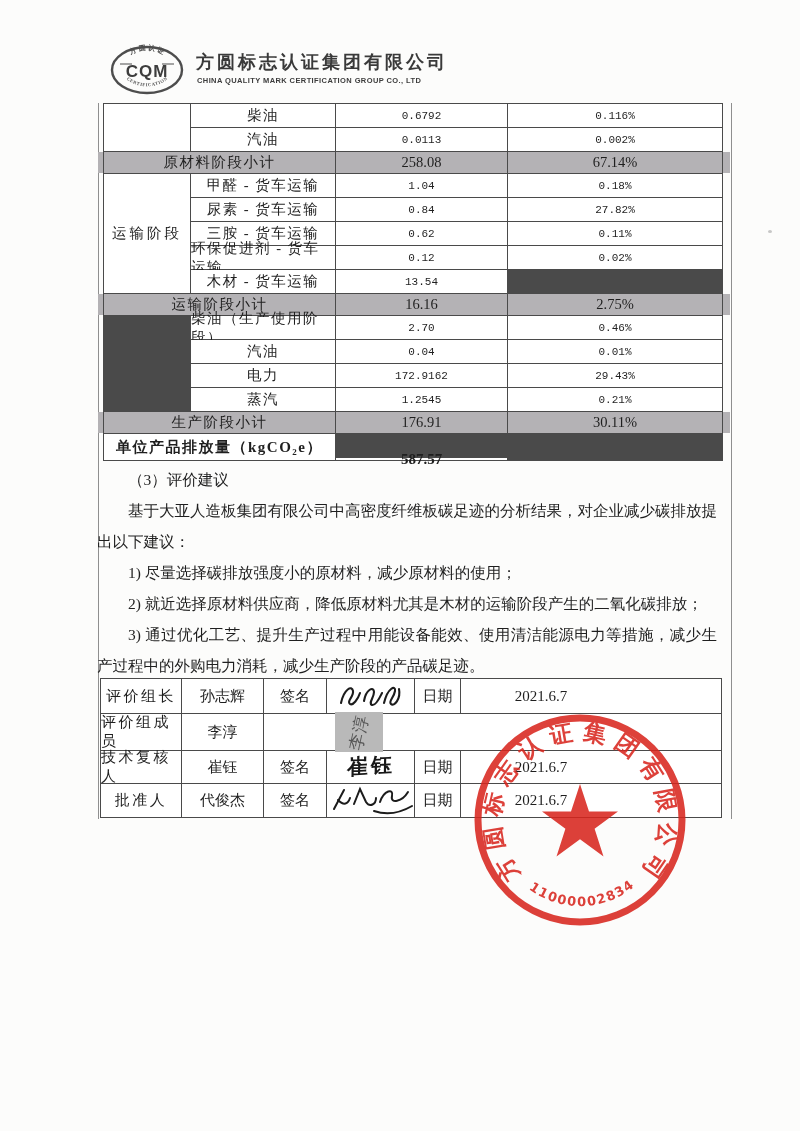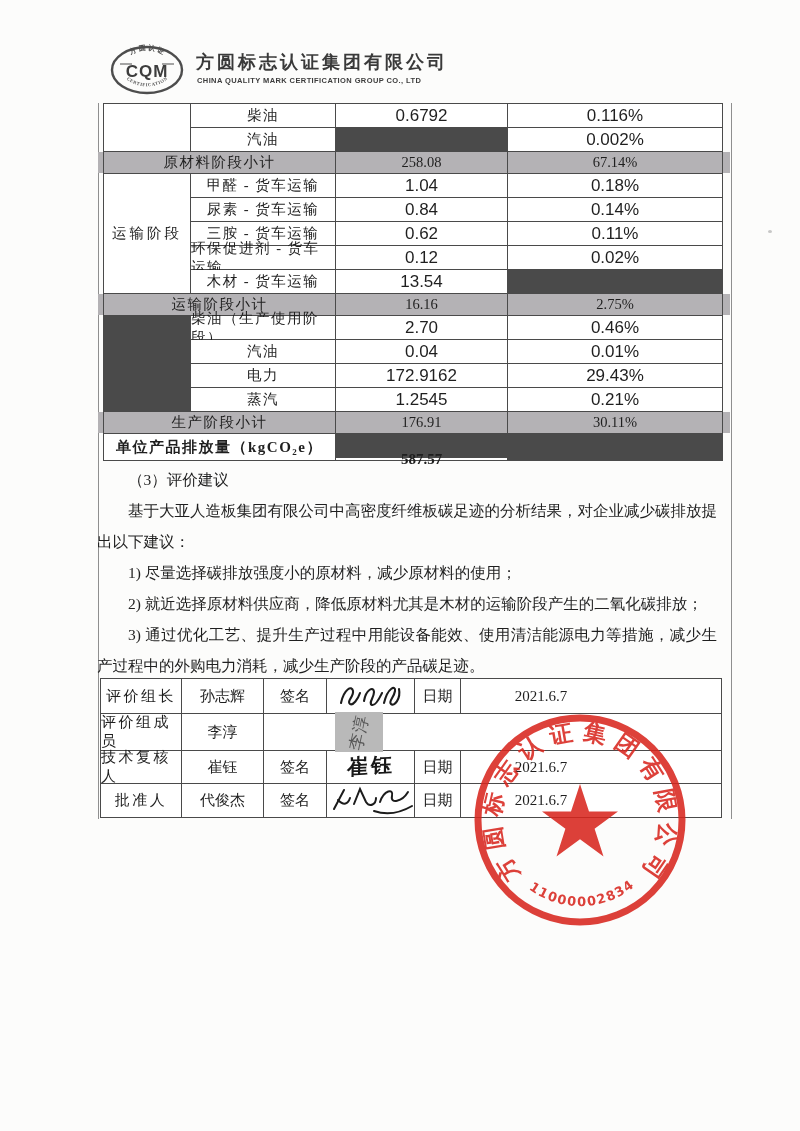--- a/index.html
+++ b/index.html
@@ -17,21 +17,21 @@
   .bleed{position:absolute;left:98px;width:632px;background:#b4b2b5;z-index:0;}
 
   
   .etable{position:absolute;left:103px;top:103px;display:grid;
     grid-template-columns:86px 144px 171px 214px;
     grid-template-rows:23px 23px 21px 23px 23px 23px 23px 23px 21px 23px 23px 23px 23px 21px 26px;
     gap:1px;background:#4a4a4a;border:1px solid #4a4a4a;z-index:1;}
   .etable>div{background:#fff;display:flex;align-items:center;justify-content:center;}
   .cn{font-size:14.5px;letter-spacing:1.5px;}
   .stage{font-size:14.5px;letter-spacing:3px;}
-  .num{font-family:Liberation Sans, sans-serif;font-size:17px;}
+  .num{font-family:Liberation Mono, monospace;font-size:11px;}
   .snum{font-size:14.5px;}
   .gray{background:#b4b2b5 !important;text-align:center;}
   .total{font-weight:bold;font-size:15px;}
 
   
   .eval{position:absolute;left:97px;top:464px;width:620px;font-size:15.5px;line-height:31px;text-align:justify;z-index:1;}
   .eval p{margin:0;text-indent:2em;}
 
   
   .stable{position:absolute;left:100px;top:678px;display:grid;
@@ -84,34 +84,35 @@
   <div class="bleed" style="top:294px;height:21px;"></div>
   <div class="bleed" style="top:412px;height:21px;"></div>
 
   <div class="etable">
     <div class="cn" style="grid-area:1/1/3/2;"></div>
     <div class="cn" style="grid-area:1/2;">柴油</div>
     <div class="num" style="grid-area:1/3;">0.6792</div>
     <div class="num" style="grid-area:1/4;">0.116%</div>
 
     <div class="cn" style="grid-area:2/2;">汽油</div>
+    <div class="num" style="grid-area:2/3;">0.0113</div>
     <div class="num" style="grid-area:2/4;">0.002%</div>
 
     <div class="cn gray" style="grid-area:3/1/4/3;">原材料阶段小计</div>
     <div class="snum gray" style="grid-area:3/3;">258.08</div>
     <div class="snum gray" style="grid-area:3/4;">67.14%</div>
 
     <div class="stage" style="grid-area:4/1/9/2;">运输阶段</div>
     <div class="cn" style="grid-area:4/2;">甲醛 - 货车运输</div>
     <div class="num" style="grid-area:4/3;">1.04</div>
     <div class="num" style="grid-area:4/4;">0.18%</div>
 
     <div class="cn" style="grid-area:5/2;">尿素 - 货车运输</div>
     <div class="num" style="grid-area:5/3;">0.84</div>
-    <div class="num" style="grid-area:5/4;">0.14%</div>
+    <div class="num" style="grid-area:5/4;">27.82%</div>
 
     <div class="cn" style="grid-area:6/2;">三胺 - 货车运输</div>
     <div class="num" style="grid-area:6/3;">0.62</div>
     <div class="num" style="grid-area:6/4;">0.11%</div>
 
     <div class="cn" style="grid-area:7/2;">环保促进剂 - 货车运输</div>
     <div class="num" style="grid-area:7/3;">0.12</div>
     <div class="num" style="grid-area:7/4;">0.02%</div>
 
     <div class="cn" style="grid-area:8/2;">木材 - 货车运输</div>

